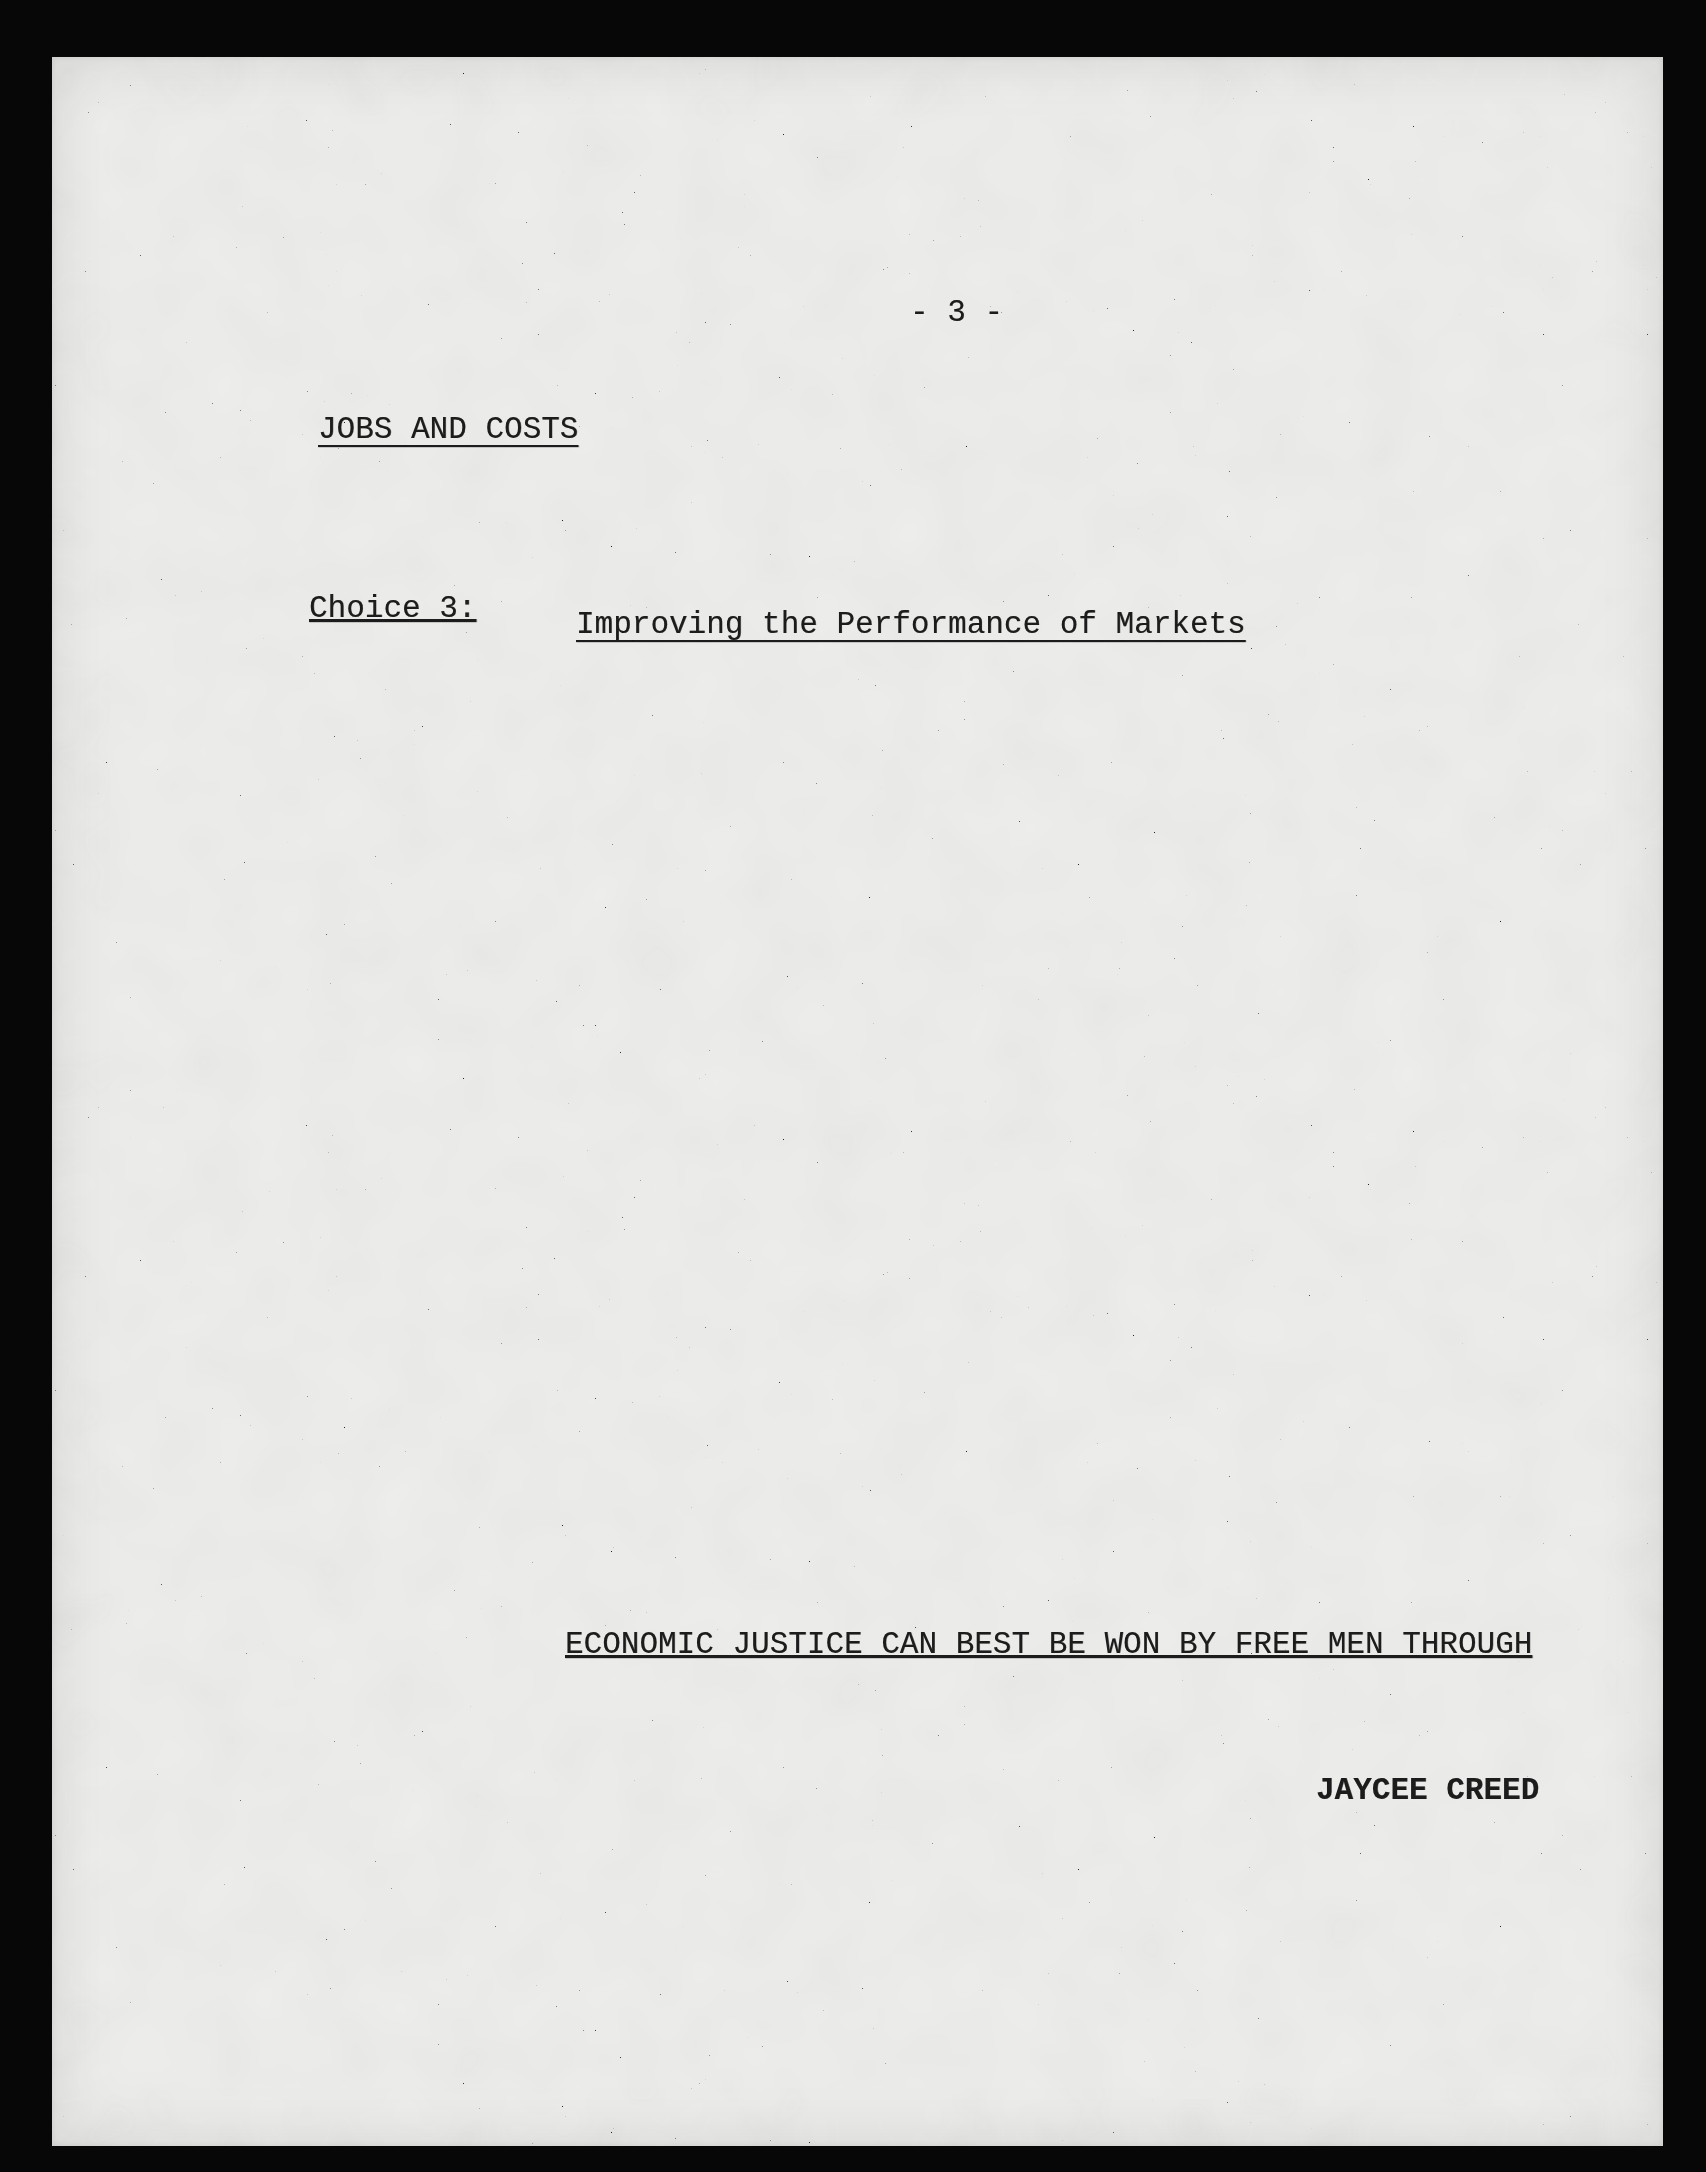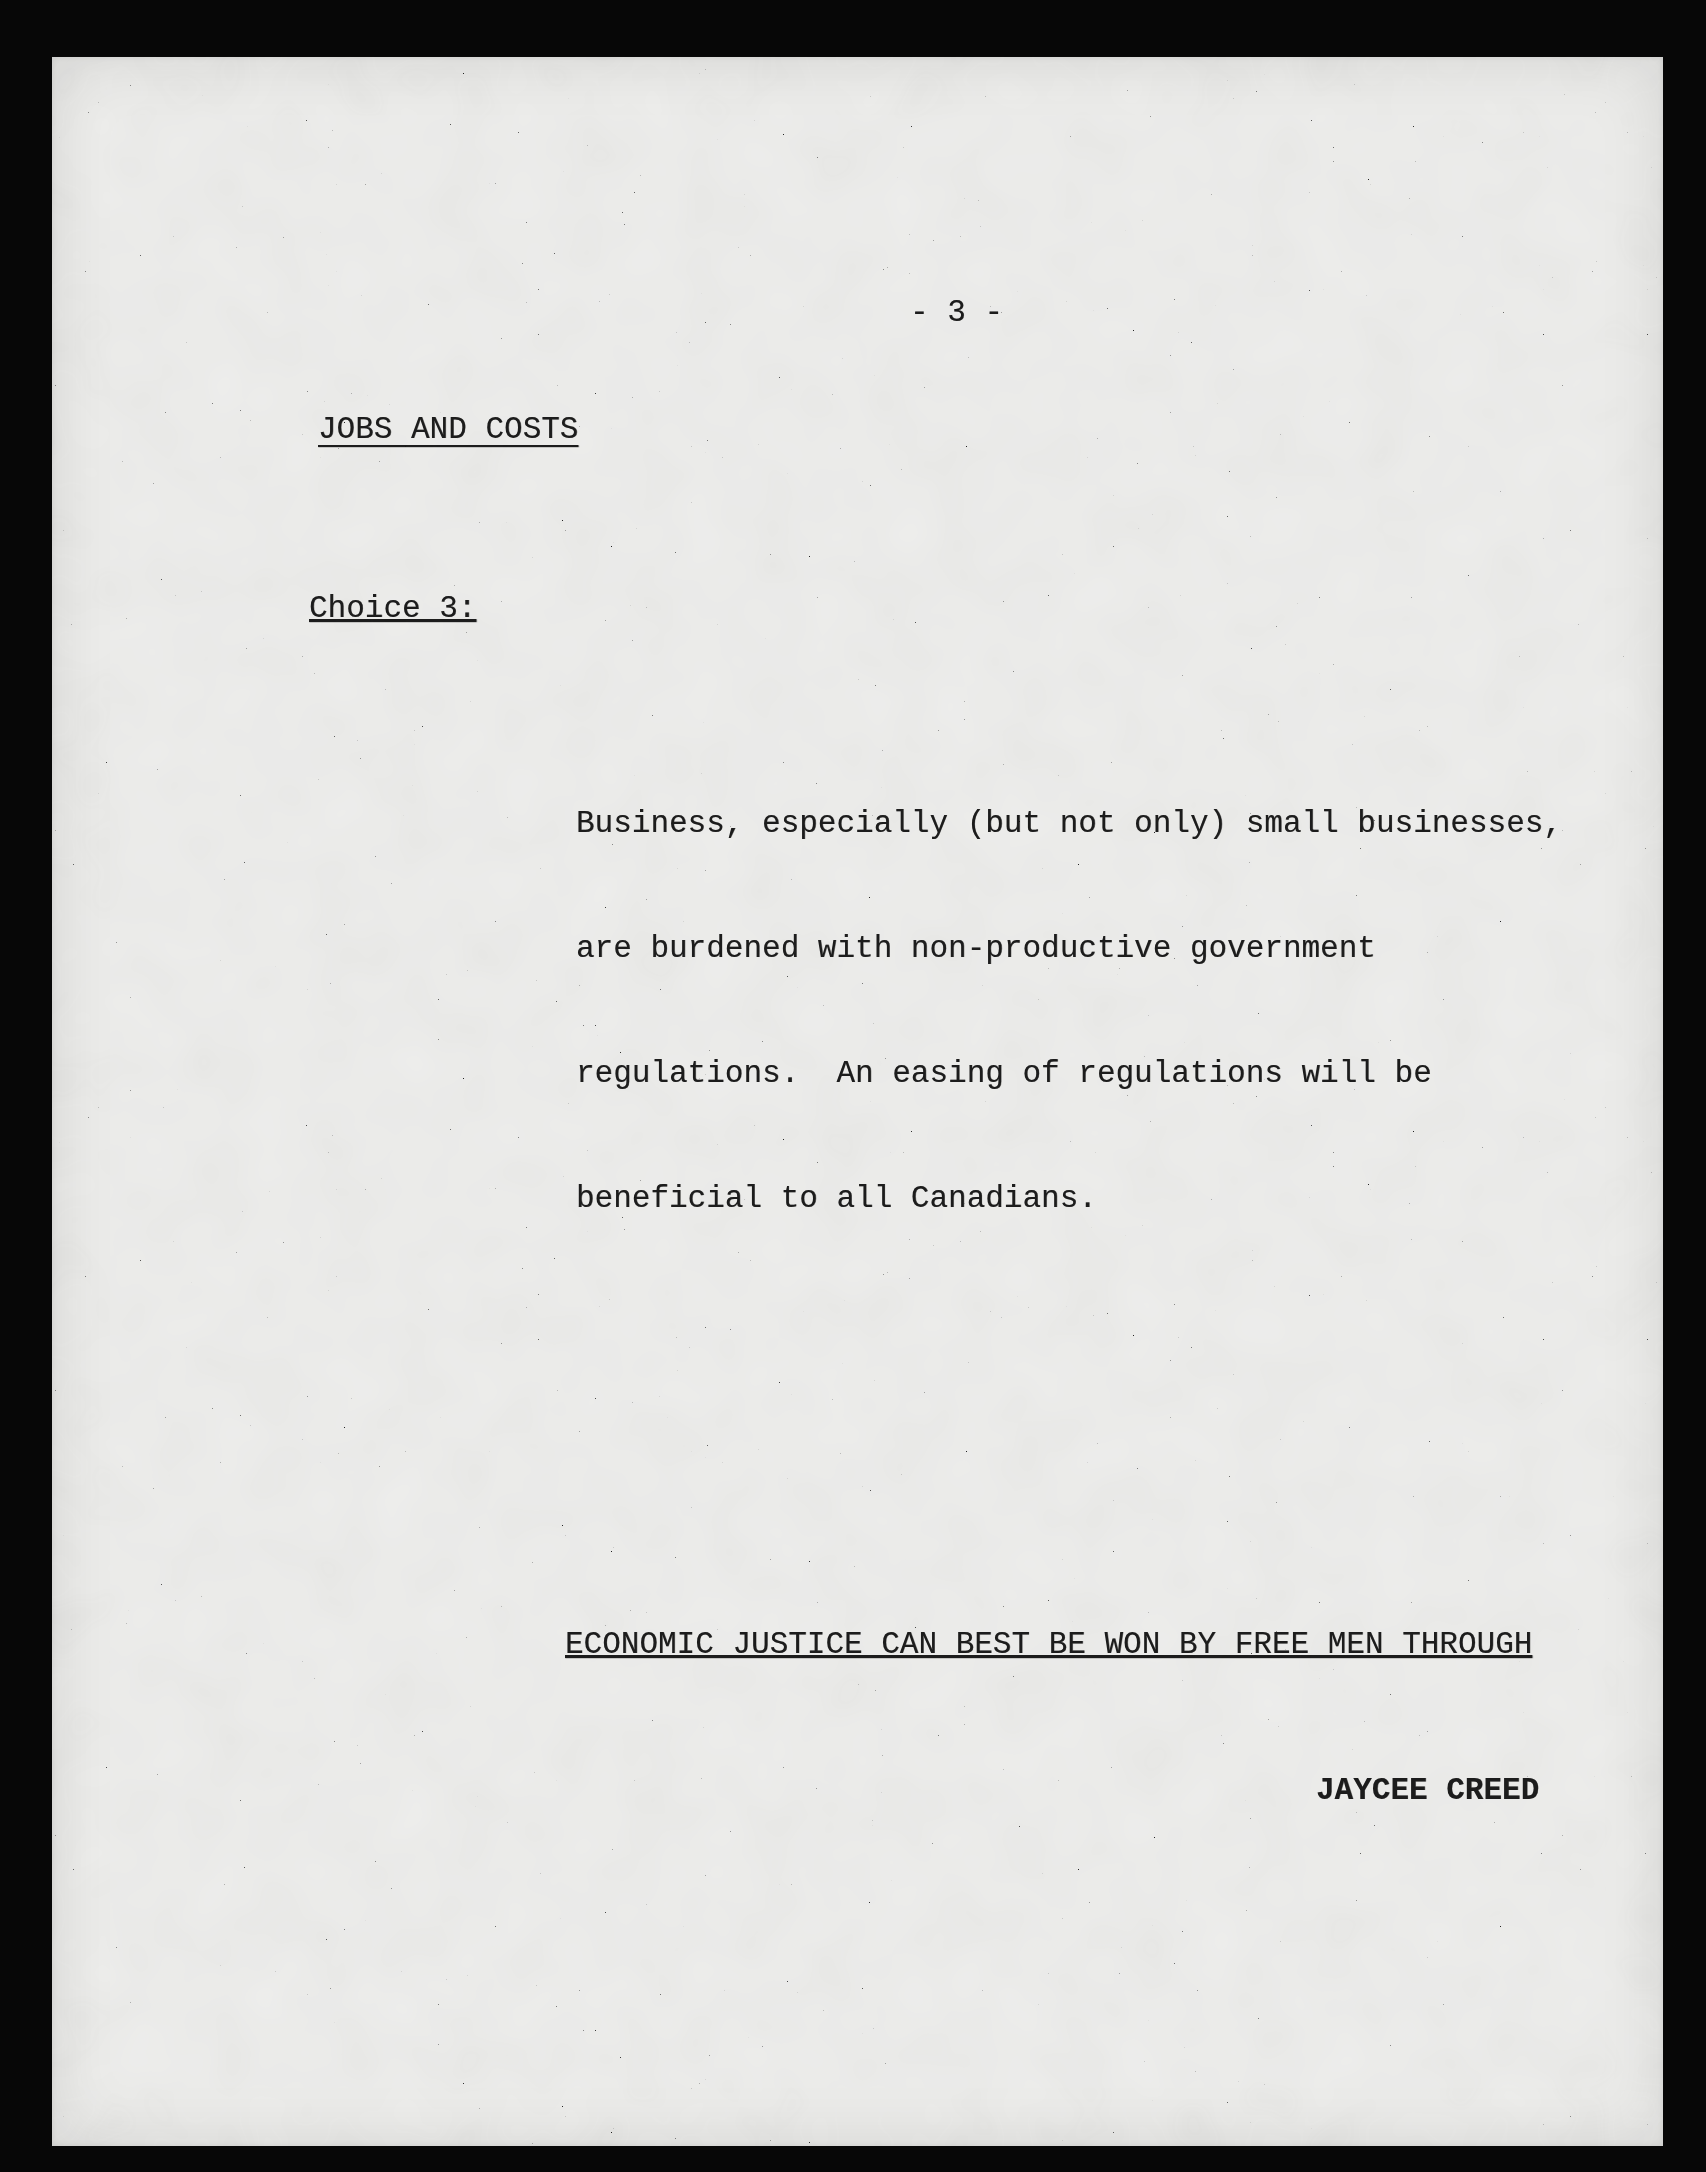--- a/index.html
+++ b/index.html
@@ -66,27 +66,22 @@
 
 <div class="scan-frame">
   <div class="paper">
 
     <div class="txt page-number">- 3 -</div>
 
     <div class="txt heading underline">JOBS AND COSTS</div>
 
     <div class="txt choice-label">Choice 3:</div>
 
+    <div class="txt choice-title underline">Improving the Performance of Markets</div>
 
-    <div class="txt body-block">
-      <div>Business, especially (but not only) small businesses,</div>
-      <div>are burdened with non-productive government</div>
-      <div>regulations.  An easing of regulations will be</div>
-      <div>beneficial to all Canadians.</div>
-    </div>
 
     <div class="txt creed-block">
       <div>ECONOMIC JUSTICE CAN BEST BE WON BY FREE MEN THROUGH</div>
     </div>
 
     <div class="txt attribution">JAYCEE CREED</div>
 
   </div>
 
   <svg class="noise-overlay" xmlns="http://www.w3.org/2000/svg" width="1707" height="2172" viewBox="0 0 2288 2912">

